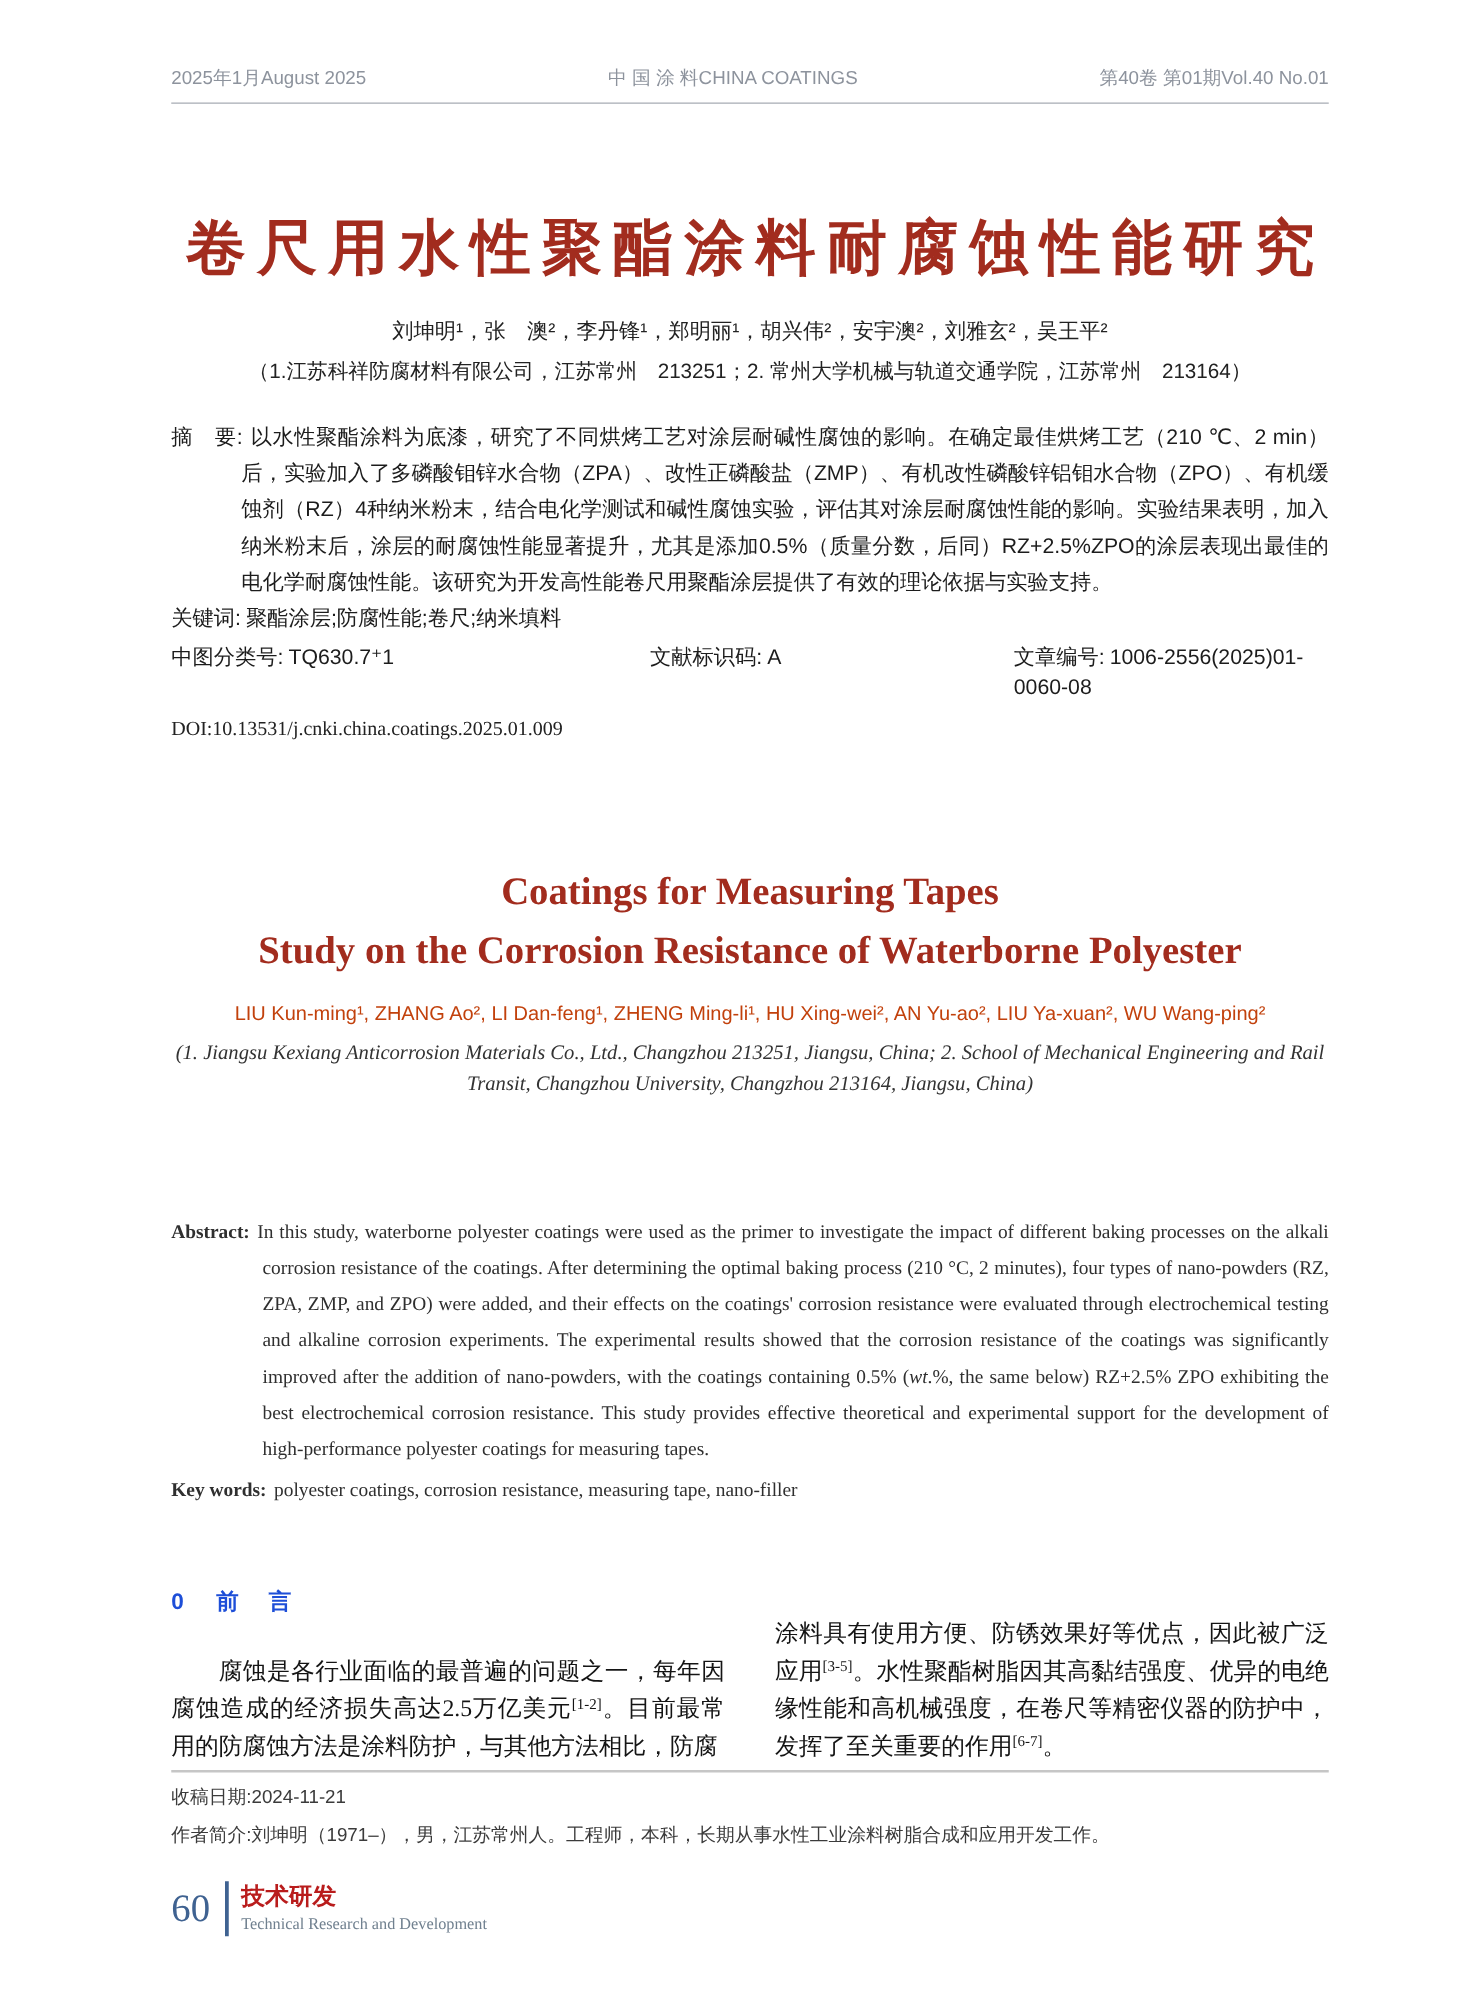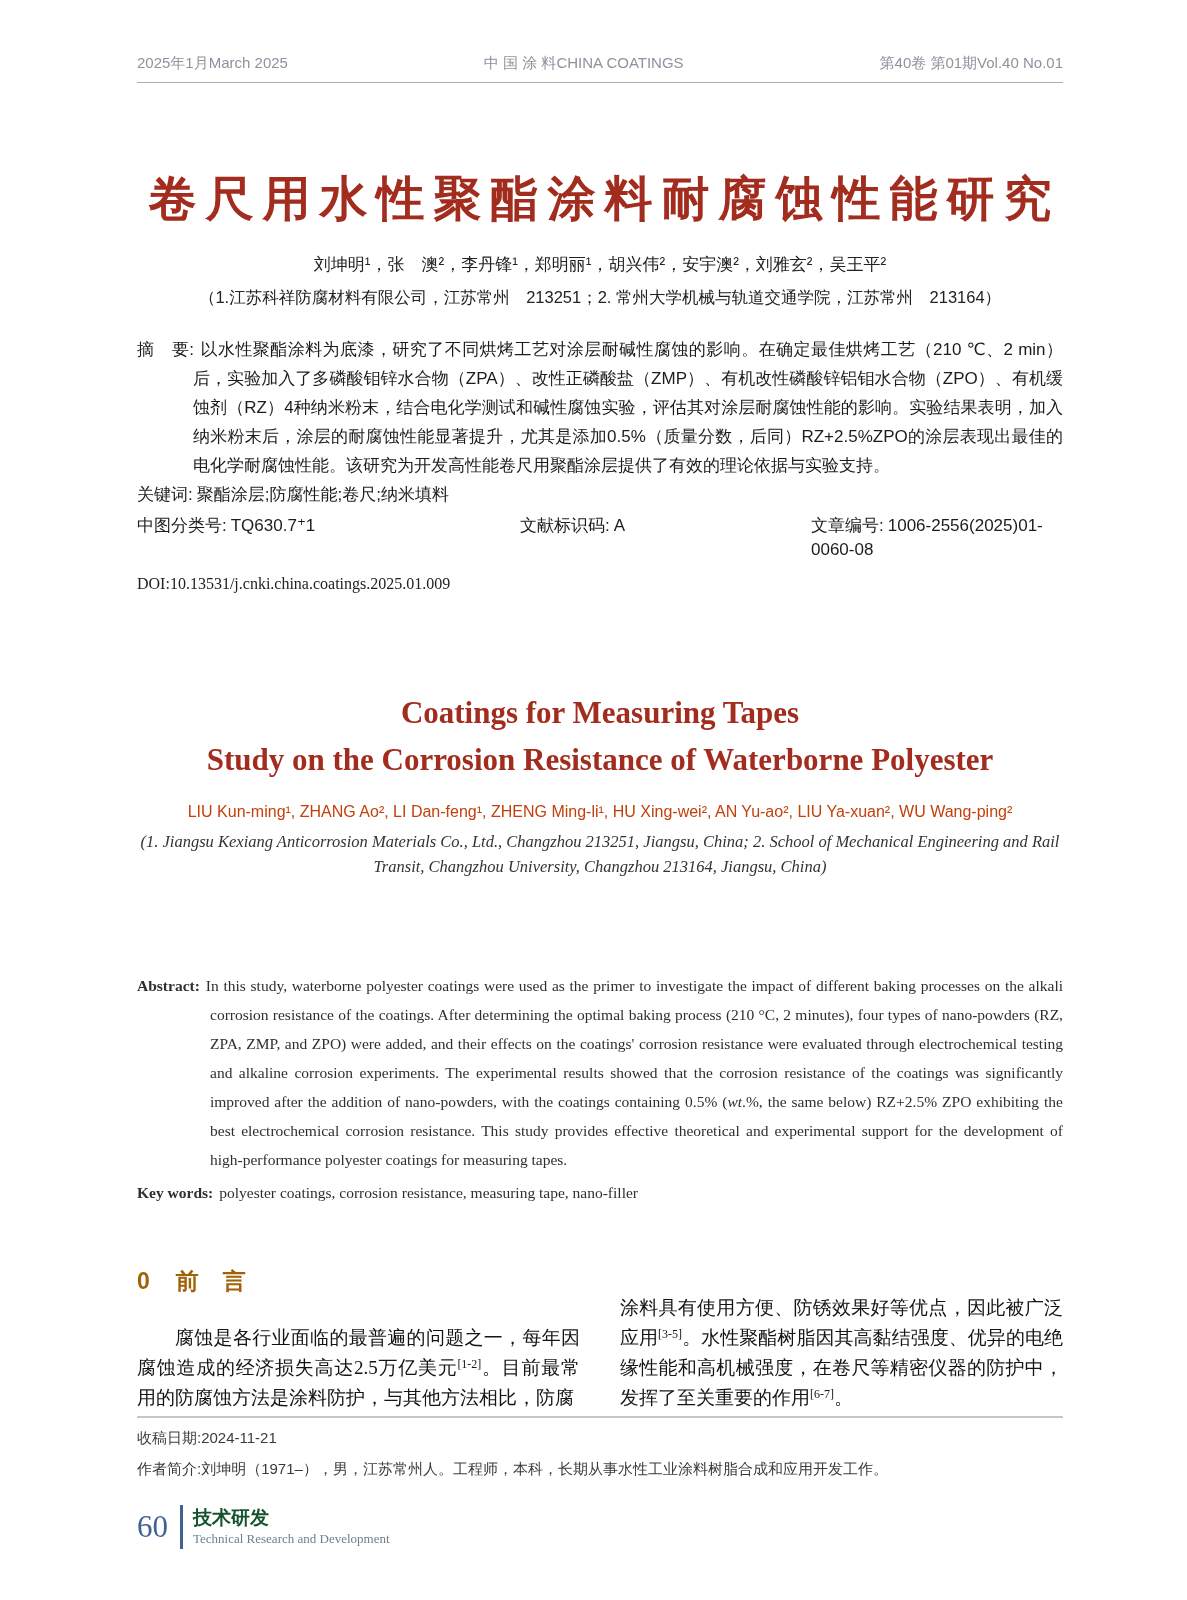--- a/index.html
+++ b/index.html
@@ -73,21 +73,21 @@
   }
   .en-abstract .lbl, .en-keywords .lbl { font-weight:bold; margin-right:6px; }
   .en-keywords {
     margin-top:4px; font-family:"Liberation Serif","DejaVu Serif",serif;
     font-size:15.5px; line-height:29px; color:#2f2f2f;
   }
 
   
   .intro-cols { display:flex; gap:40px; margin-top:58px; }
   .intro-col { flex:1; min-width:0; }
-  .sec-heading { color:#a16207; font-size:23px; font-weight:bold; line-height:32px; }
+  .sec-heading { color:#1d4ed8; font-size:18px; font-weight:bold; line-height:32px; }
   .sec-heading .sec-num { margin-right:26px; }
   .sec-heading .sec-word-gap { display:inline-block; width:24px; }
   .intro-col p {
     font-family:"Liberation Serif","DejaVu Serif",serif;
     font-size:19px; line-height:30px; text-align:justify; color:#141414;
   }
   .col-left p { margin-top:26px; text-indent:2em; }
   .col-right { padding-top:28px; }
   .intro-col sup { font-size:12px; line-height:0; position:relative; top:-6px; vertical-align:baseline; }
 
@@ -96,36 +96,36 @@
   .fn-line { margin-top:9px; font-size:15px; line-height:22px; color:#3b3b3b; }
 
   
   .page-footer { display:flex; align-items:center; margin-top:25px; }
   .pf-num {
     font-family:"Liberation Serif","DejaVu Serif",serif;
     font-size:31px; color:#3f6291; line-height:34px;
   }
   .pf-bar { width:3px; height:44px; background:#3f6291; margin:0 10px 0 12px; }
   .pf-labels { display:flex; flex-direction:column; justify-content:center; }
-  .pf-cn { font-size:19px; font-weight:bold; color:#14532d; line-height:24px; }
+  .pf-cn { font-size:19px; font-weight:bold; color:#b91c1c; line-height:24px; }
   .pf-en {
     font-family:"Liberation Serif","DejaVu Serif",serif;
     font-size:13px; color:#70808f; line-height:18px;
   }
 </style>
 </head>
 <body>
 
 <div class="sheet">
   <div class="content">
 
     <header class="page-header">
       <div class="ph-col ph-left">
         <span>2025年1月</span>
-        <span>March 2025</span>
+        <span>August 2025</span>
       </div>
       <div class="ph-col ph-center">
         <span>中 国 涂 料</span>
         <span>CHINA COATINGS</span>
       </div>
       <div class="ph-col ph-right">
         <span>第40卷 第01期</span>
         <span>Vol.40  No.01</span>
       </div>
     </header>

